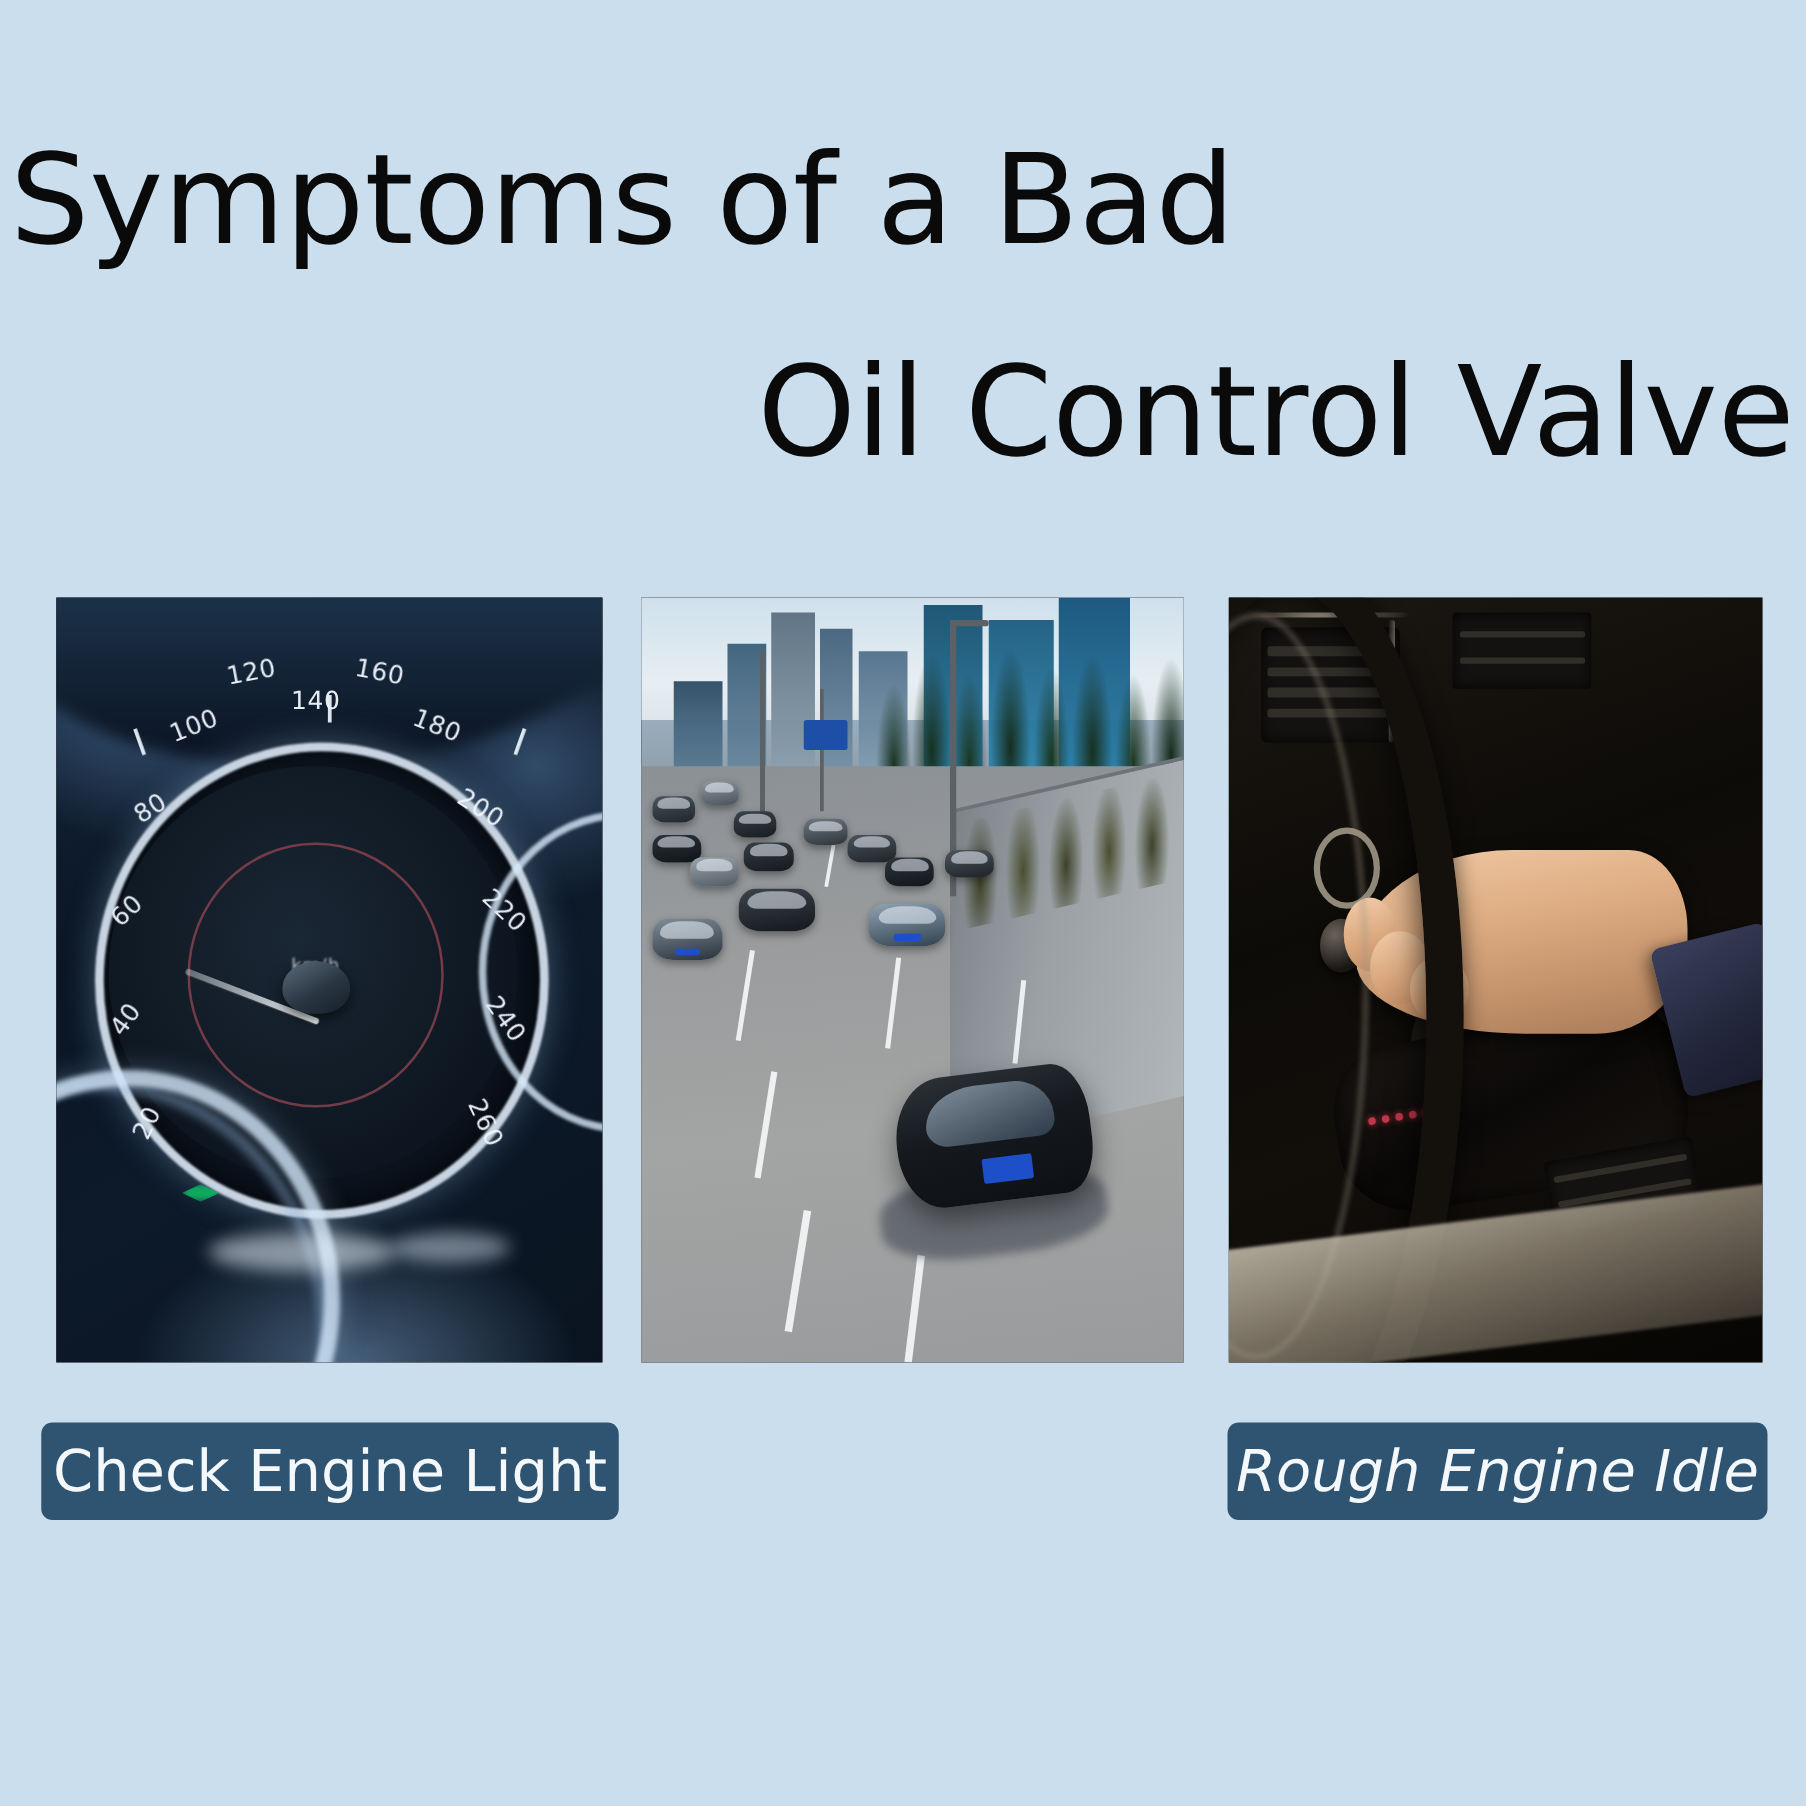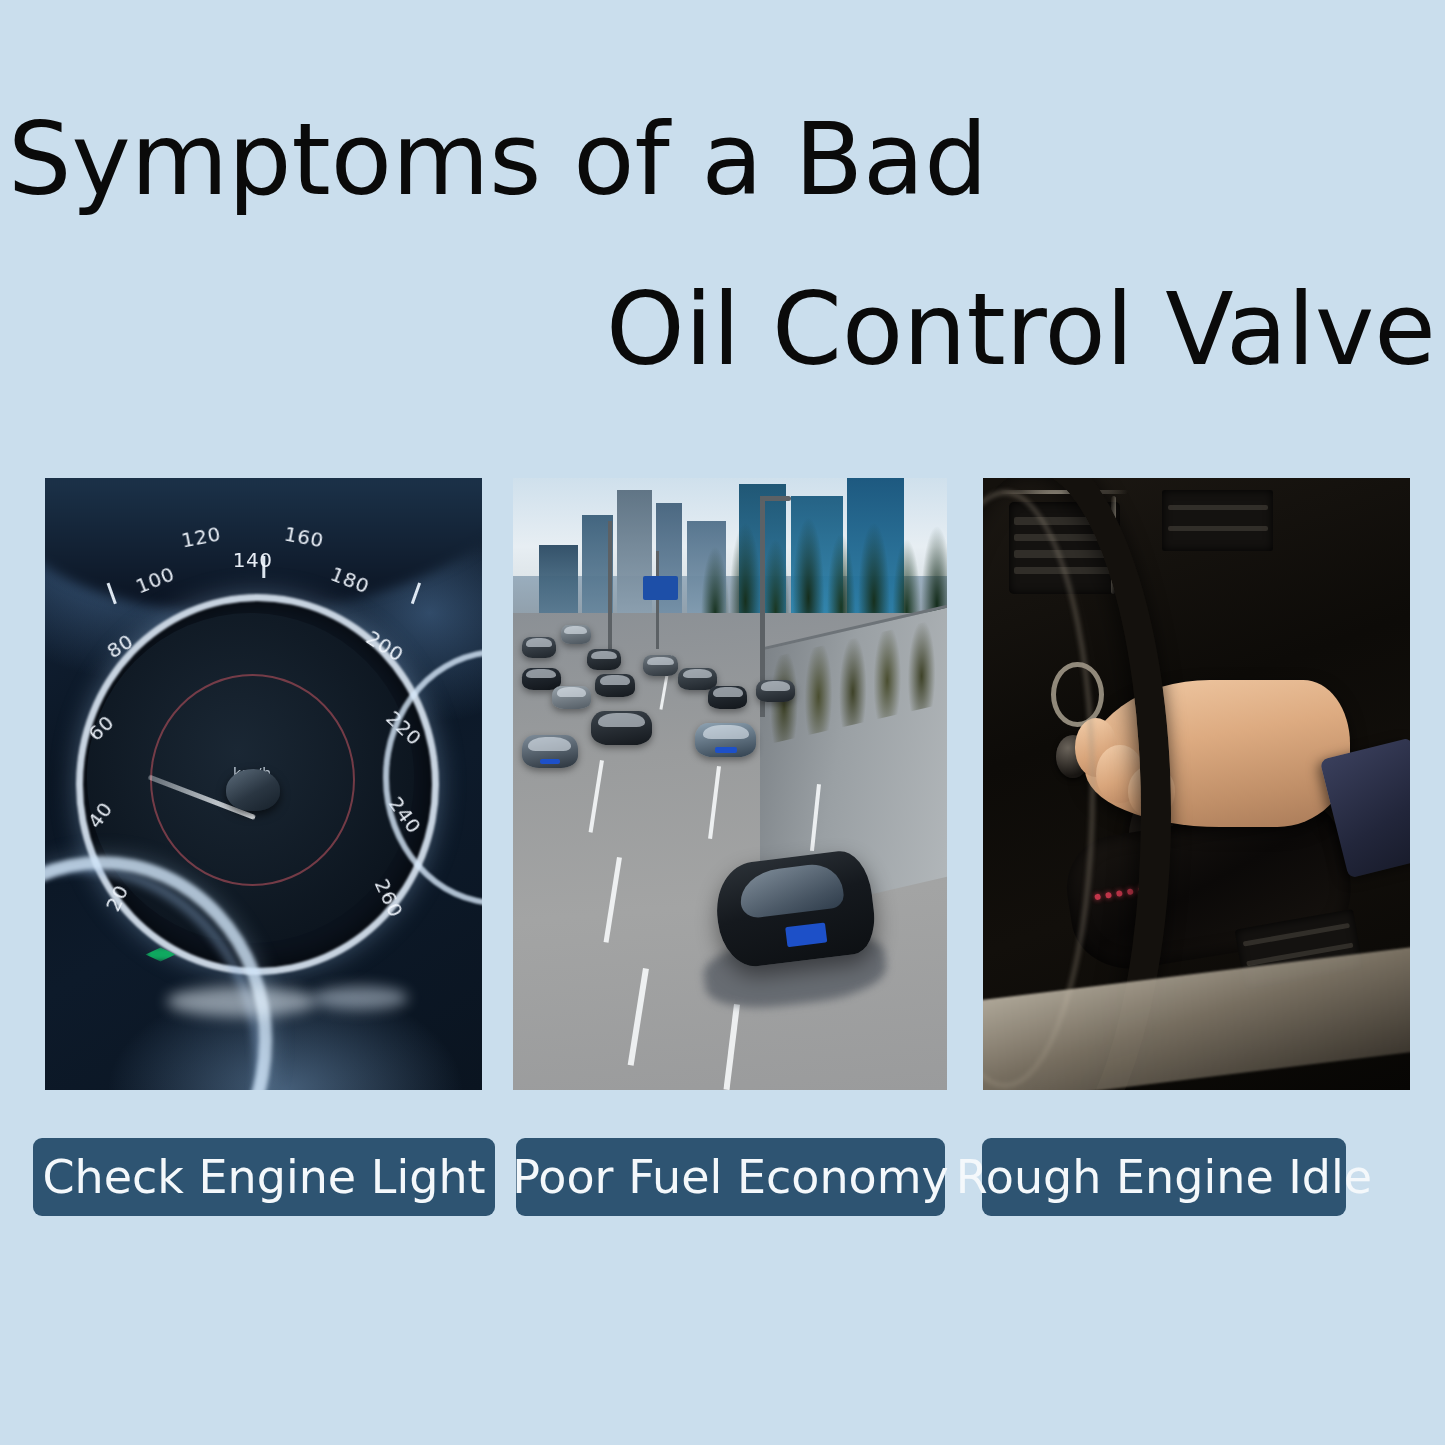--- a/index.html
+++ b/index.html
@@ -541,21 +541,21 @@
     align-items: center;
     justify-content: center;
     color: #f4f8fb;
     font-family: "DejaVu Sans", sans-serif;
     font-size: 46px;
     line-height: 1;
     white-space: nowrap;
   }
   .cap-1 { left: 33px;  width: 462px; }
   .cap-2 { left: 516px; width: 429px; }
-  .cap-3 { left: 982px; width: 364px; }
+  .cap-3 { left: 982px; width: 432px; font-style: italic; }
 </style>
 </head>
 <body>
 
 <div class="title-block">
   <div class="title-line title-line-2">Oil Control Valve</div>
   <div class="title-line title-line-1">Symptoms of a Bad</div>
 </div>
 
 <div class="panels">
@@ -715,15 +715,14 @@
       <div class="cuff-suit"></div>
       <div class="wheel-arc"></div>
       <div class="wheel-hi"></div>
       <div class="lower-trim"></div>
     </div>
   </div>
 </div>
 
 <div class="captions">
   <div class="caption-bar cap-1">Check Engine Light</div>
-  <div class="caption-bar cap-2">Poor Fuel Economy</div>
   <div class="caption-bar cap-3">Rough Engine Idle</div>
 </div>
 
 </body></html>

